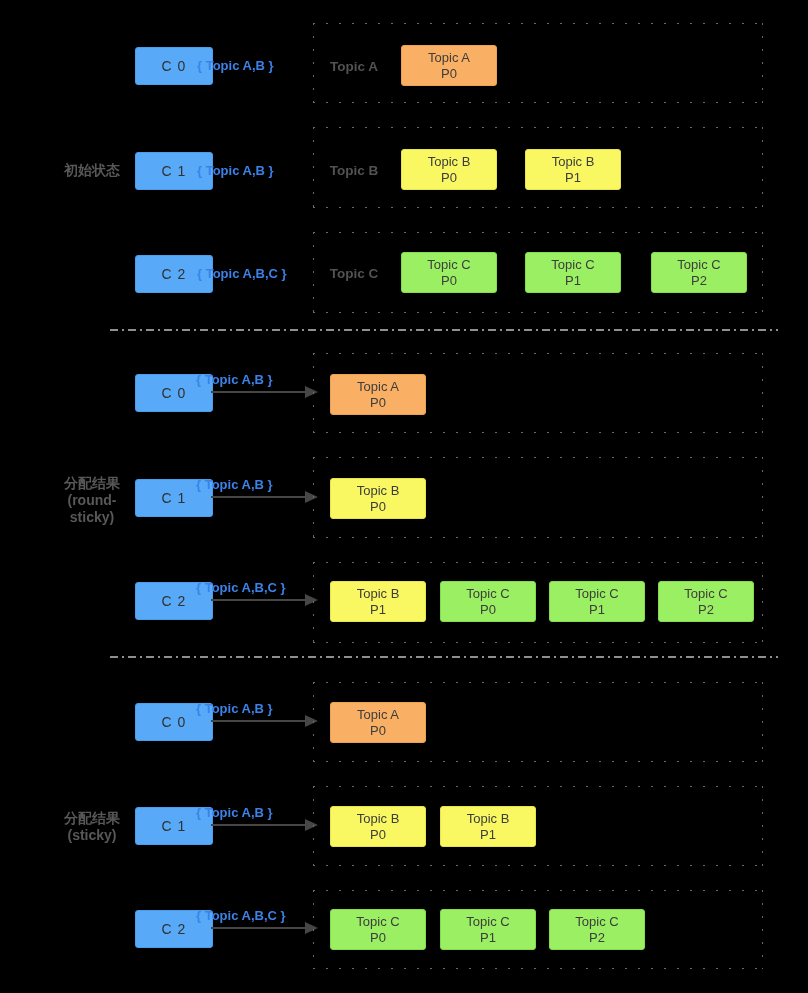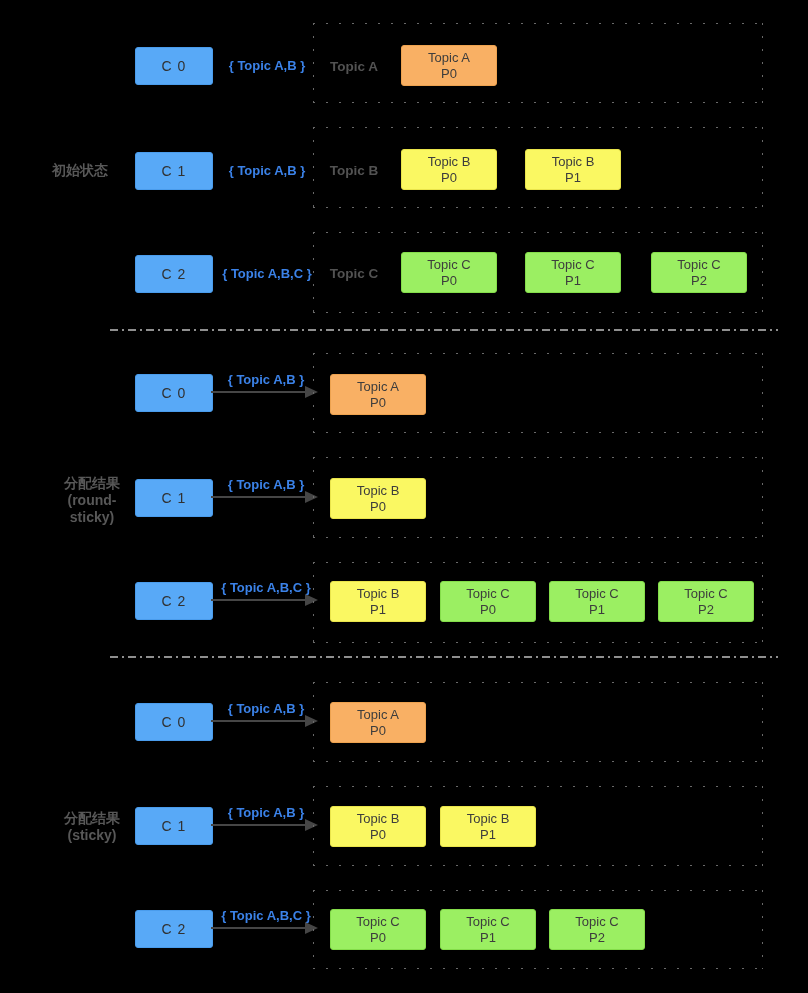--- a/index.html
+++ b/index.html
@@ -14,21 +14,21 @@
   }
   .part{
     position:absolute;width:94px;height:39px;border-radius:3px;color:#3d3d3d;
     display:flex;flex-direction:column;align-items:center;justify-content:center;
     font-size:13px;line-height:16px;
   }
   .pA{background:#f9b064;border:1px solid #eda24f;}
   .pB{background:#faf862;border:1px solid #e9e44b;}
   .pC{background:#9bef62;border:1px solid #84dd4a;}
   .sub{
-    position:absolute;width:140px;text-align:center;color:#3b82e8;font-weight:700;
+    position:absolute;width:140px;text-align:left;color:#3b82e8;font-weight:700;
     font-size:13px;transform:translate(-50%,-50%);white-space:nowrap;
   }
   .glabel{
     position:absolute;color:#525252;font-weight:600;font-size:13.5px;text-align:center;
     transform:translate(-50%,-50%);white-space:nowrap;
   }
   .seclabel{
     position:absolute;color:#585858;font-weight:600;font-size:14px;line-height:17px;
     text-align:center;transform:translate(-50%,-50%);white-space:nowrap;
   }
@@ -51,21 +51,21 @@
   .arrow::after{
     content:"";position:absolute;right:-13px;top:-5px;width:0;height:0;
     border-left:13px solid #464646;border-top:6px solid transparent;border-bottom:6px solid transparent;
   }
 </style>
 </head>
 <body>
 
 <div id="canvas">
 
-  <div class="seclabel" style="left:80px;top:170px">初始状态</div>
+  <div class="seclabel" style="left:92px;top:170px">初始状态</div>
 
   <div class="consumer" style="left:135px;top:47px">C 0</div>
   <div class="consumer" style="left:135px;top:152px">C 1</div>
   <div class="consumer" style="left:135px;top:255px">C 2</div>
 
   <div class="sub" style="left:267px;top:65px">{ Topic A,B }</div>
   <div class="sub" style="left:267px;top:170px">{ Topic A,B }</div>
   <div class="sub" style="left:267px;top:273px">{ Topic A,B,C }</div>
 
   <div class="grect" style="left:313px;top:23px;width:450px;height:80px"></div>

